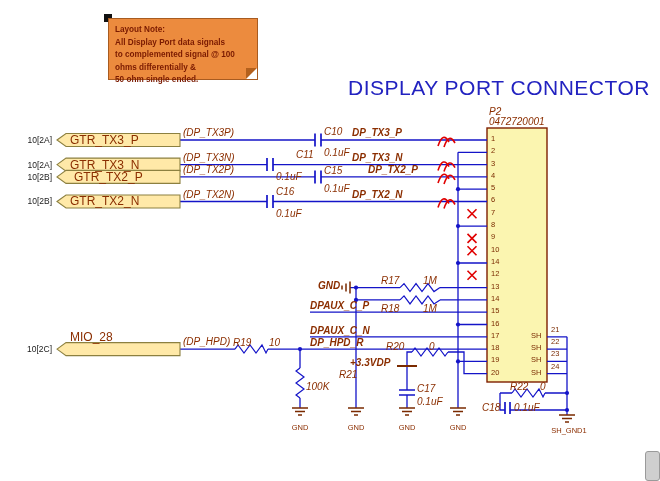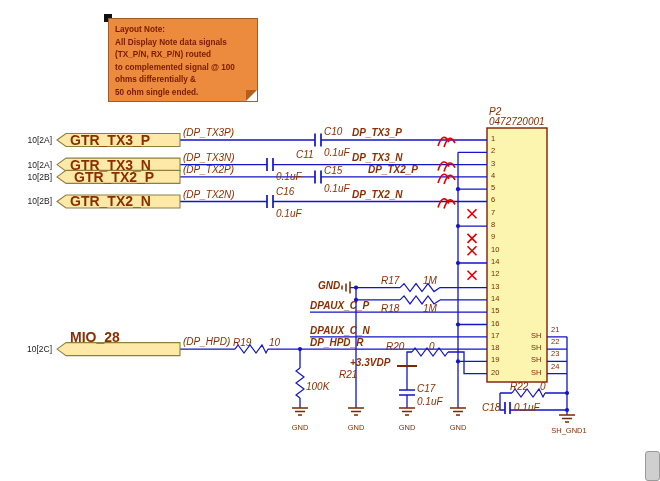--- a/index.html
+++ b/index.html
@@ -5,24 +5,24 @@
   html,body{margin:0;padding:0;}
   body{width:660px;height:481px;overflow:hidden;background:#ffffff;
        font-family:"Liberation Sans",sans-serif;}
   #sheet{position:relative;width:660px;height:481px;background:#ffffff;}
   svg{position:absolute;left:0;top:0;}
   .lbl{position:absolute;font-size:10px;line-height:9px;color:#8B2E00;white-space:nowrap;font-style:italic;}
   .net{font-weight:bold;}
   .pin{position:absolute;font-size:7.5px;line-height:8px;color:#7A2A00;white-space:nowrap;}
   .ref{position:absolute;font-size:8.5px;line-height:9px;color:#222222;white-space:nowrap;
        width:38px;text-align:right;}
-  .flagtxt{position:absolute;font-size:14px;line-height:9px;font-weight:bold;color:#8B2E00;white-space:nowrap;}
+  .flagtxt{position:absolute;font-size:12px;line-height:9px;font-weight:normal;color:#8B2E00;white-space:nowrap;}
   .gndlbl{position:absolute;font-size:7.5px;line-height:8px;color:#8B2E00;width:28px;text-align:center;}
   .title{position:absolute;left:348px;top:76px;font-size:21px;letter-spacing:.5px;color:#2222C0;white-space:nowrap;}
-  .note{position:absolute;left:108px;top:18px;width:150px;height:84px;background:#EC8B3E;
+  .note{position:absolute;left:108px;top:18px;width:150px;height:62px;background:#EC8B3E;
         border:1px solid #A85B20;box-sizing:border-box;padding:5px 6px;}
   .note div{font-size:8.2px;line-height:12.6px;font-weight:bold;color:#7A1A00;white-space:nowrap;}
   .note-fold{position:absolute;right:0;bottom:0;width:0;height:0;
              border-top:11px solid #B4601C;border-right:11px solid #ffffff;}
   .pinsq{position:absolute;left:104px;top:14px;width:8px;height:8px;background:#111111;}
   .widget{position:absolute;left:645px;top:451px;width:13px;height:28px;background:#cfcfcf;
           border:1px solid #9a9a9a;border-radius:3px;}
   .wire{stroke:#1414C8;stroke-width:1.3;fill:none;}
   .plate{stroke:#1414C8;stroke-width:1.7;fill:none;}
   .res{stroke:#1414C8;stroke-width:1.2;fill:none;}
@@ -149,28 +149,28 @@
     <polygon class="flagshape" points="57,164.6 66,158.1 180,158.1 180,171.1 66,171.1"></polygon>
     <polygon class="flagshape" points="57,176.9 66,170.4 180,170.4 180,183.4 66,183.4"></polygon>
     <polygon class="flagshape" points="57,201.5 66,195 180,195 180,208 66,208"></polygon>
     <polygon class="flagshape" points="57,349.1 66,342.6 180,342.6 180,355.6 66,355.6"></polygon>
   </g>
 </svg>
 
 <div class="pinsq"></div>
 <div class="note">
   <div>Layout Note:</div>
-  <div>All Display Note data signals</div>
-  <div>(TX_P/N, RX_P/N) routed</div>
+  <div>All Display Port data signals</div>
   <div>to complemented signal @ 100</div>
   <div>ohms differentially &amp;</div>
   <div>50 ohm single ended.</div>
   <div class="note-fold"></div>
 </div>
 
+<div class="title">DISPLAY PORT CONNECTOR</div>
 
 <div class="ref" style="left:14px;top:136px;">10[2A]</div>
 <div class="ref" style="left:14px;top:161px;">10[2A]</div>
 <div class="ref" style="left:14px;top:173px;">10[2B]</div>
 <div class="ref" style="left:14px;top:197px;">10[2B]</div>
 <div class="ref" style="left:14px;top:345px;">10[2C]</div>
 
 <div class="flagtxt" style="left:70px;top:136px;">GTR_TX3_P</div>
 <div class="flagtxt" style="left:70px;top:161px;">GTR_TX3_N</div>
 <div class="flagtxt" style="left:74px;top:173px;text-align:right;">GTR_TX2_P</div>

